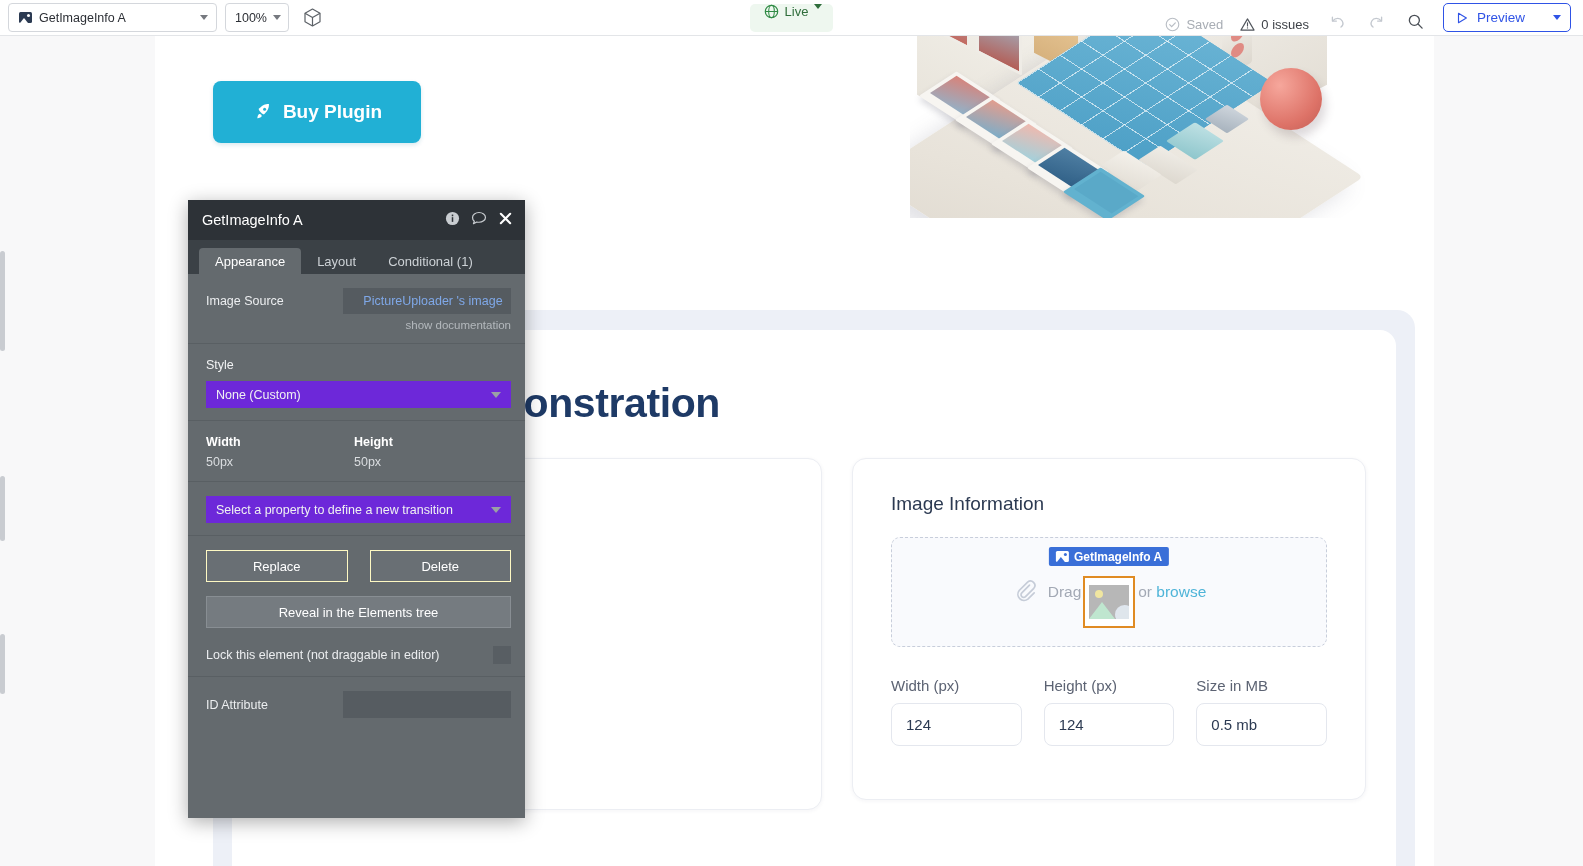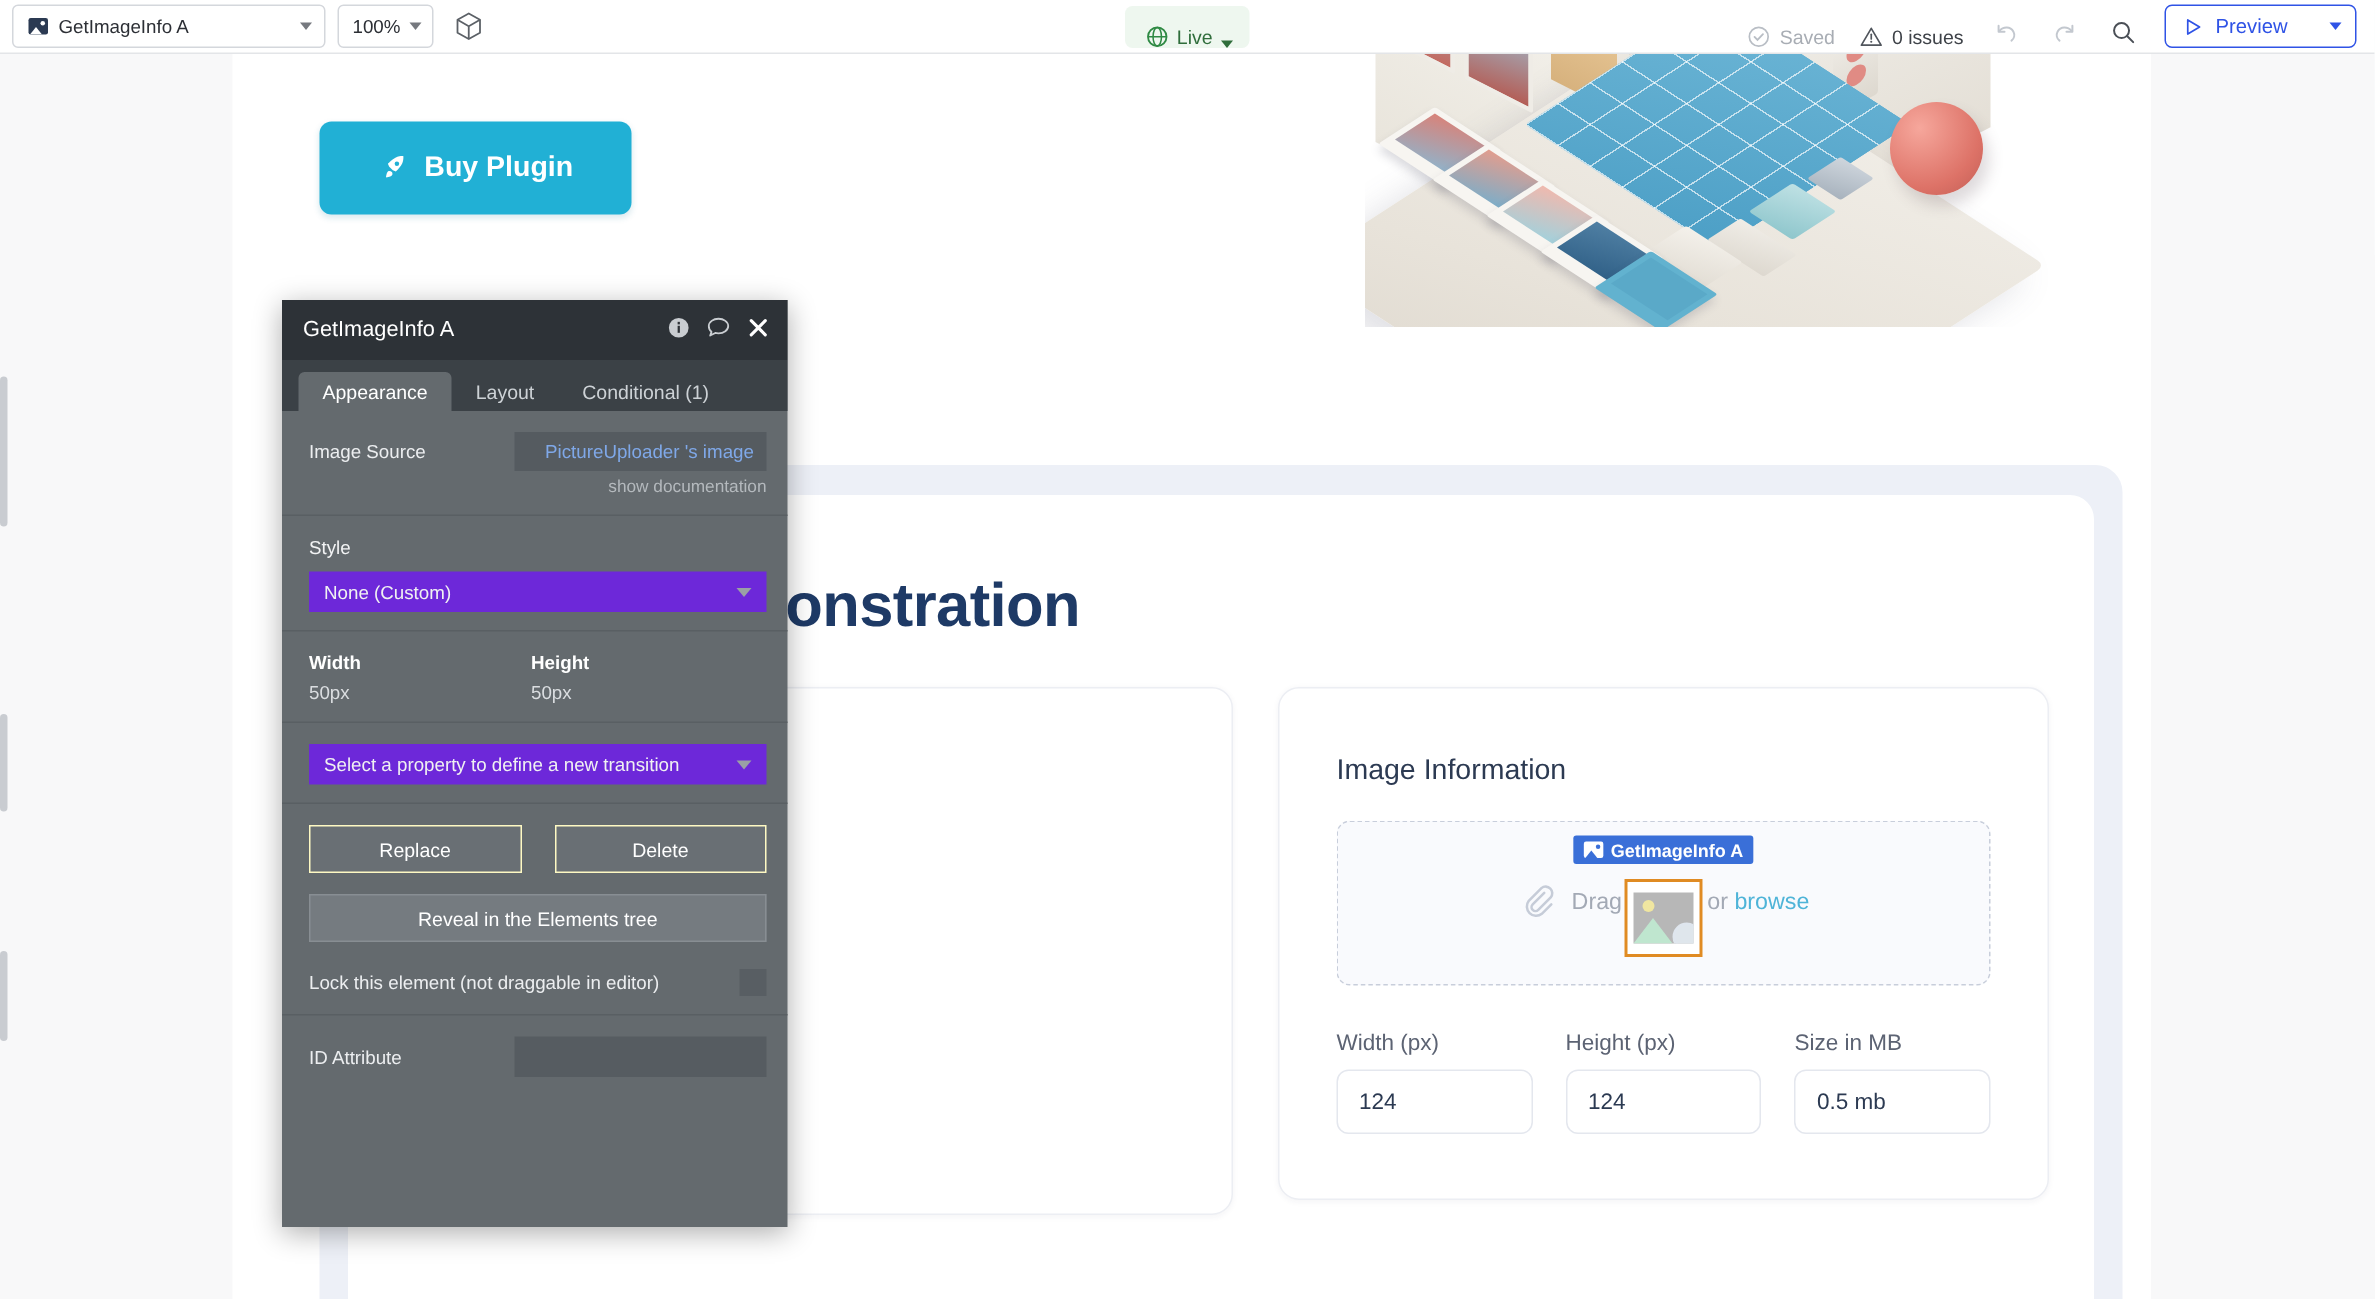--- a/index.html
+++ b/index.html
@@ -60,21 +60,21 @@
   }
   .cube-btn {
     width: 30px; height: 29px;
     display: flex; align-items: center; justify-content: center;
     background: transparent;
   }
 
   .tb-center { position: absolute; left: 0; right: 0; display: flex; justify-content: center; pointer-events: none;}
   .live-pill {
     pointer-events: auto;
-    height: 28px; display: flex; align-items: flex-end; gap: 6px;
+    height: 28px; display: flex; align-items: flex-start; gap: 6px;
     padding: 0 11px 0 14px;
     background: #eef7ef; border-radius: 5px;
     font-size: 13px; color: #2f6d3b;
   }
   .globe-ico { width: 15px; height: 15px; }
 
   .tb-right {
     margin-left: auto; display: flex; align-items: flex-end;
     gap: 17px; padding-right: 12px;
   }
@@ -267,21 +267,21 @@
   }
   .cards-row {
     position: absolute; left: 70px; top: 128px;
     display: flex; gap: 30px;
   }
   .sub-card {
     background: #ffffff;
     border: 1px solid #eceef3;
     border-radius: 14px;
     box-shadow: 0 1px 4px rgba(30,40,70,.05);
-    padding: 44px 38px;
+    padding: 34px 38px;
   }
   .card-left { width: 520px; height: 352px; }
   .card-right { width: 514px; height: 342px; }
   .card-heading {
     font-size: 19px; color: #2c3a52; margin-bottom: 22px;
   }
   .card-heading.muted { color: #8d939e; }
 
   .dropzone {
     height: 110px;

